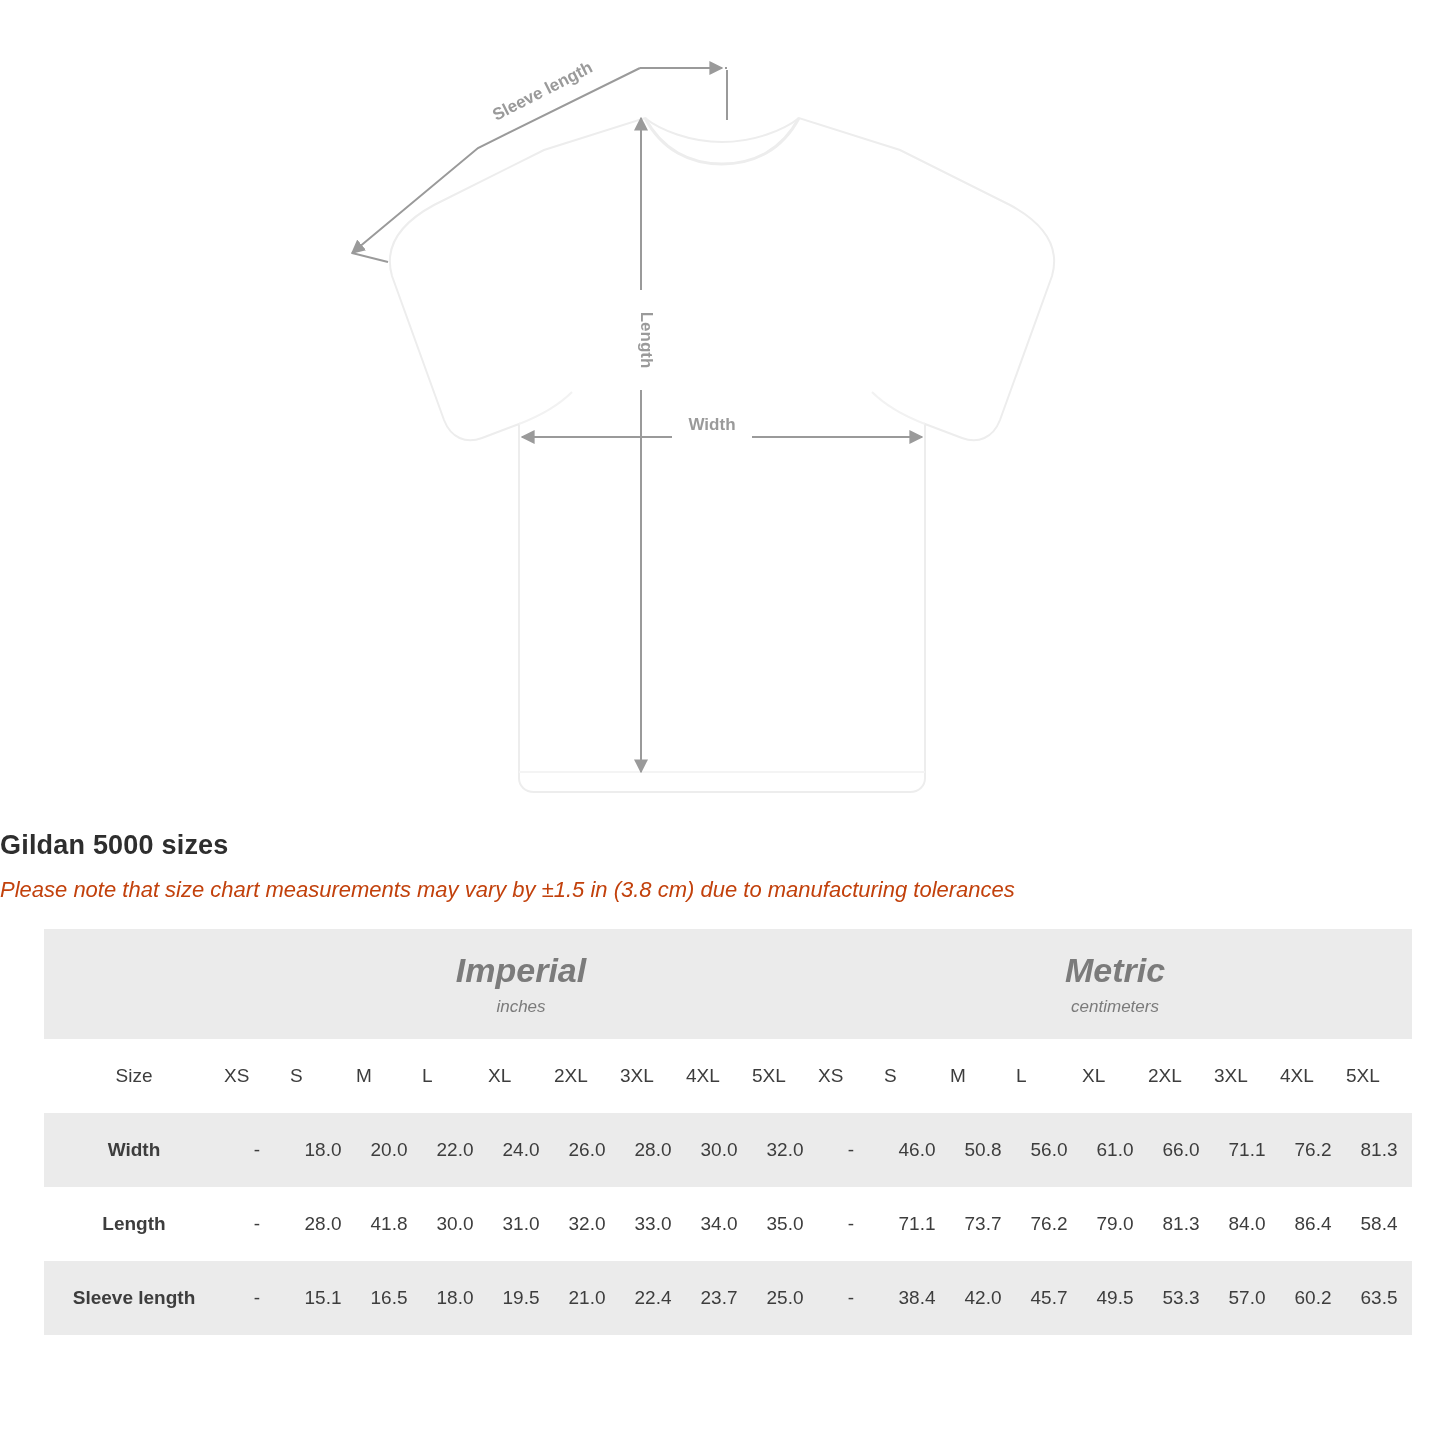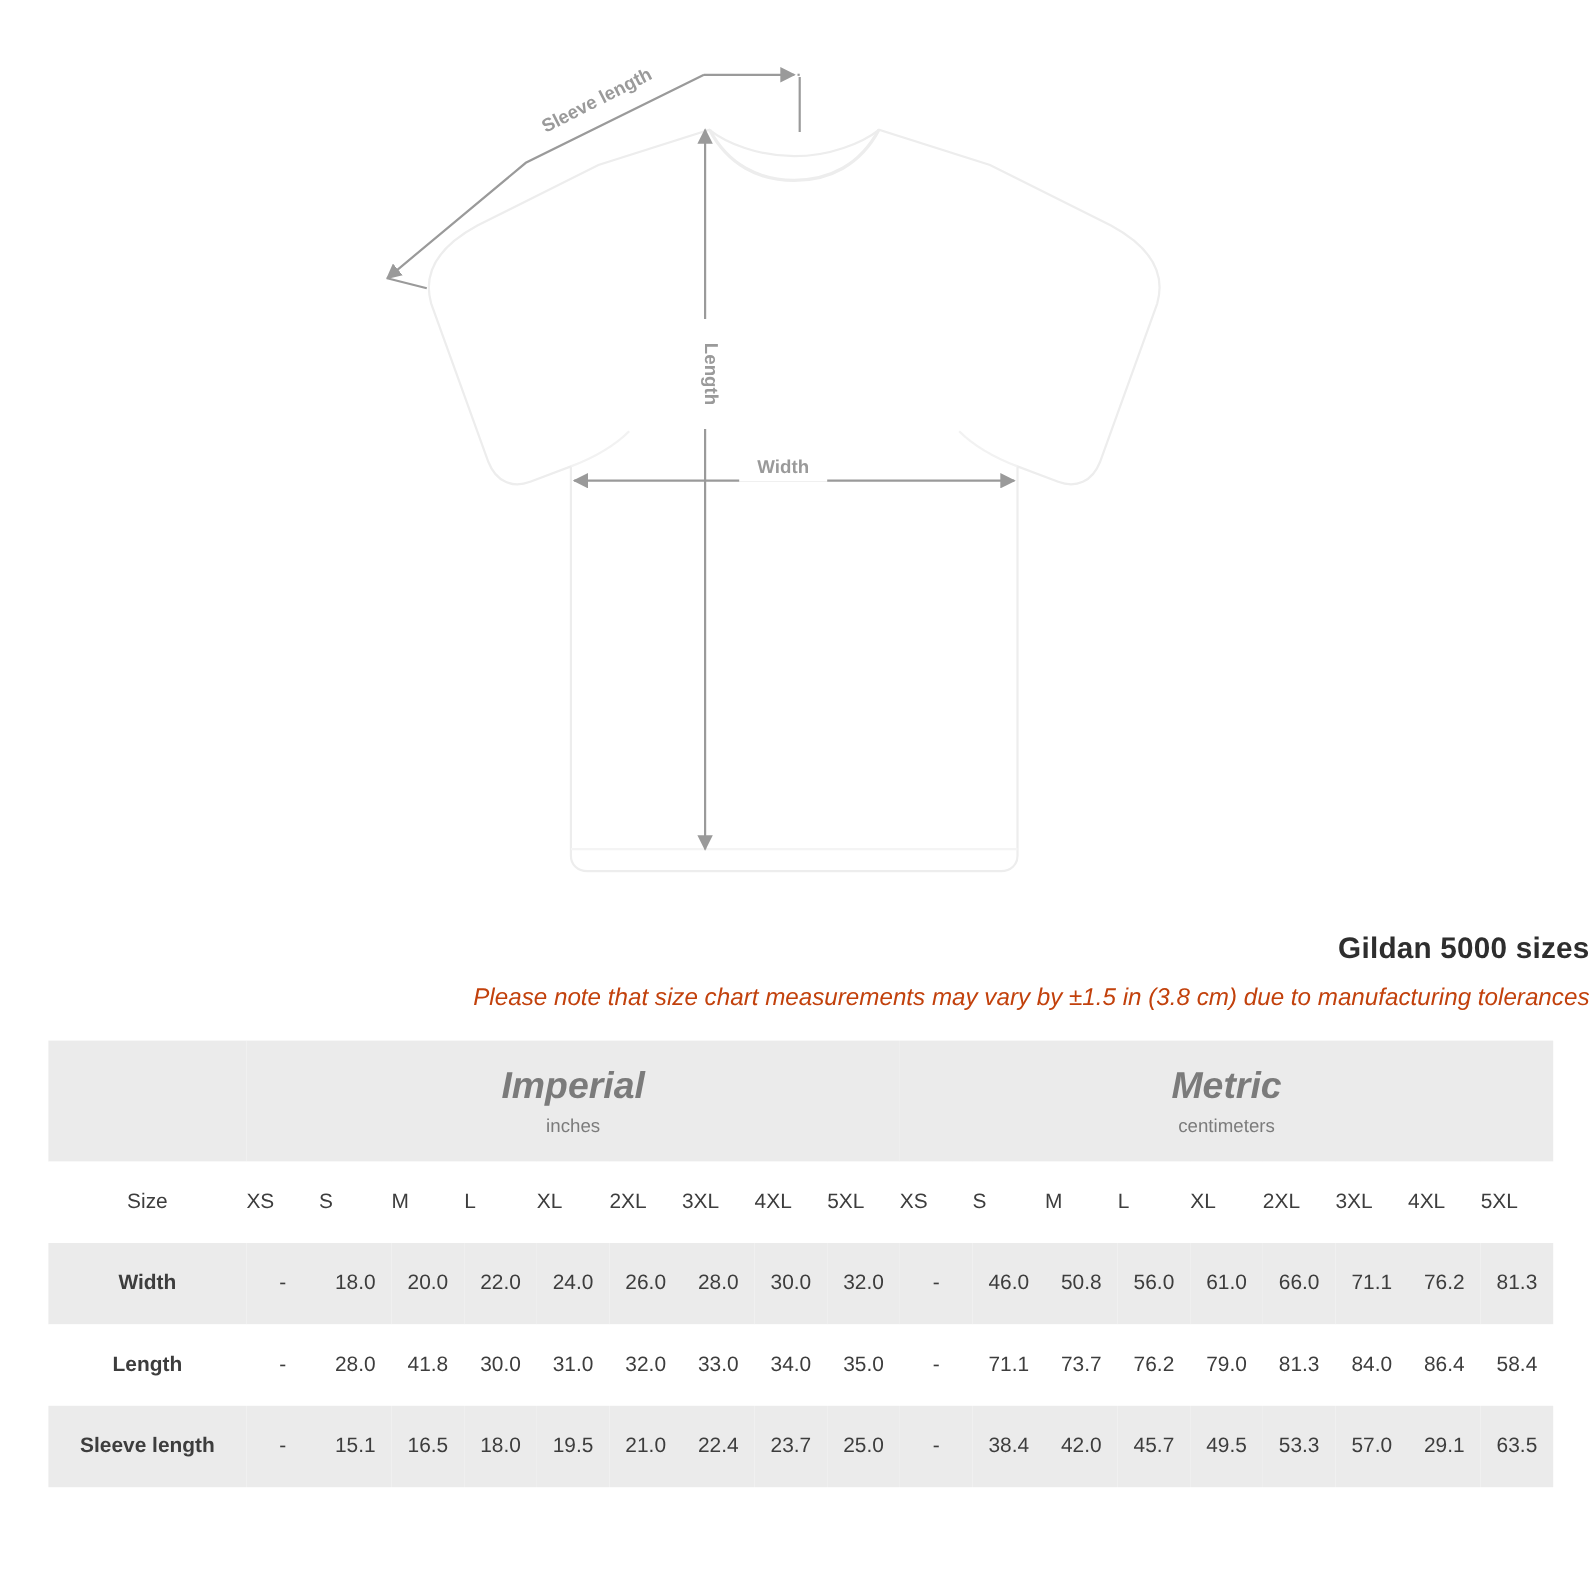--- a/index.html
+++ b/index.html
@@ -25,22 +25,22 @@
     position: relative;
     width: 1445px;
     height: 830px;
   }
   .illustration svg {
     display: block;
   }
 
   
   .title-block {
-    text-align: right;
-    margin-top: 17px;
+    text-align: left;
+    margin-top: 0;
   }
   .chart-title {
     font-size: 27px;
     font-weight: bold;
     color: #2e2e2e;
     letter-spacing: 0.2px;
   }
   .chart-note {
     margin-top: 16px;
     font-size: 22px;
@@ -68,20 +68,21 @@
     vertical-align: middle;
   }
   .unit-name {
     font-size: 34px;
     font-style: italic;
     font-weight: bold;
     color: #7b7b7b;
   }
   .unit-sub {
     font-size: 17px;
+    font-style: italic;
     color: #7b7b7b;
     margin-top: 7px;
   }
   .row-size td {
     height: 74px;
     background: #ffffff;
     text-align: left;
     vertical-align: middle;
     font-size: 19px;
     color: #3d3d3d;
@@ -290,19 +291,19 @@
           <td>22.4</td>
           <td>23.7</td>
           <td>25.0</td>
           <td>-</td>
           <td>38.4</td>
           <td>42.0</td>
           <td>45.7</td>
           <td>49.5</td>
           <td>53.3</td>
           <td>57.0</td>
-          <td>29.1</td>
+          <td>60.2</td>
           <td>63.5</td>
         </tr>
       </tbody>
     </table>
   </div>
 </div>
 
 </body></html>

